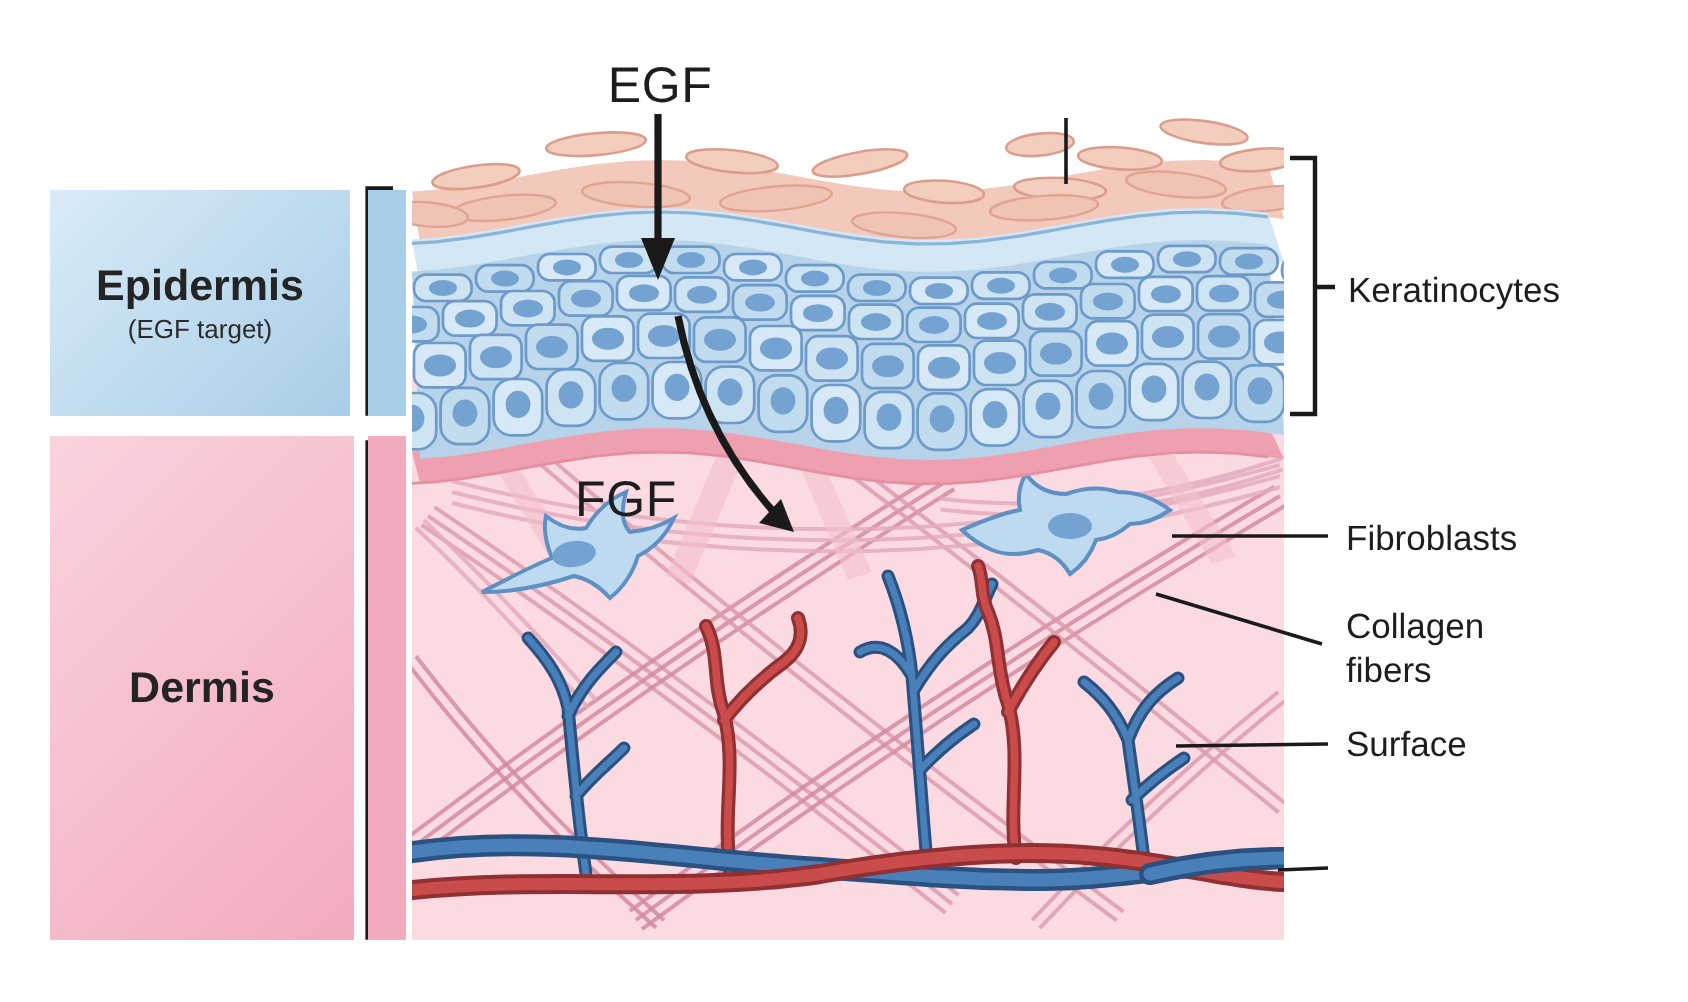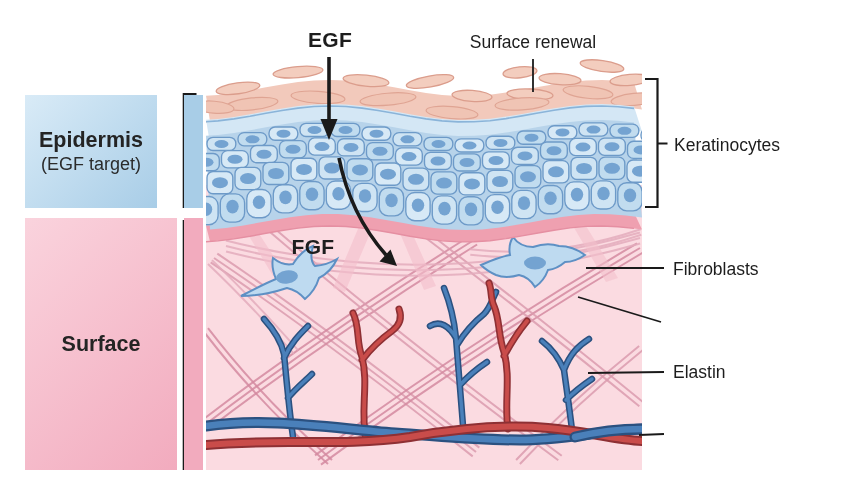--- a/index.html
+++ b/index.html
@@ -12,26 +12,26 @@
     --outline-red:#8e3034; --outline-blue:#2b5180;
     --fibroblast-fill:#bedaf0; --annotation:#1a1a1a;
   }
   html,body{margin:0;padding:0;}
   body{width:844px;height:501px;position:relative;background:#fff;
        font-family:"Liberation Sans",sans-serif;overflow:hidden;}
   .stage{position:absolute;inset:0;}
   svg#figure{position:absolute;left:0;top:0;}
   .lbl{position:absolute;color:#1d1d1d;font-size:17.5px;line-height:1.28;white-space:normal;}
   .lbl.center{text-align:center;}
-  .lbl.bold{font-weight:700;font-size:21px;letter-spacing:.3px;}
+  .lbl.bold{font-weight:400;font-size:25px;letter-spacing:.3px;}
   .box{position:absolute;display:flex;flex-direction:column;justify-content:center;
        align-items:center;text-align:center;}
   .box .t{font-weight:700;font-size:21.5px;color:#242424;line-height:1.15;}
-  .box .s{font-size:18px;color:#2b2b2b;margin-top:1px;}
-  #epi-box{left:25px;top:95px;width:132px;height:113px;
+  .box .s{font-size:13px;color:#2b2b2b;margin-top:1px;}
+  #epi-box{left:25px;top:95px;width:150px;height:113px;
     background:linear-gradient(135deg,var(--epidermis-box-start),var(--epidermis-box-end));justify-content:center;}
   #der-box{left:25px;top:218px;width:152px;height:252px;
     background:linear-gradient(135deg,var(--dermis-box-start),var(--dermis-box-end));}
   .strip{position:absolute;width:19px;}
   #epi-strip{left:184px;top:95px;height:113px;background:var(--epidermis-box-end);}
   #der-strip{left:184px;top:218px;height:252px;background:var(--dermis-box-end);}
   .vo-b{stroke:var(--outline-blue);fill:none;stroke-linecap:round;}
   .vi-b{stroke:var(--vessel-blue);fill:none;stroke-linecap:round;}
   .vo-r{stroke:var(--outline-red);fill:none;stroke-linecap:round;}
   .vi-r{stroke:var(--vessel-red);fill:none;stroke-linecap:round;}
@@ -305,23 +305,23 @@
     </g>
   </svg>
 
   <div class="box" id="epi-box">
     <div class="t">Epidermis</div>
     <div class="s">(EGF target)</div>
   </div>
   <div class="strip" id="epi-strip"></div>
 
   <div class="box" id="der-box">
-    <div class="t">Surface</div>
+    <div class="t">Dermis</div>
   </div>
   <div class="strip" id="der-strip"></div>
 
   <div class="lbl bold center" style="left:302px;top:27px;width:56px;">EGF</div>
-  <div class="lbl center" style="left:450px;top:31px;width:166px;">Surface renewal</div>
   <div class="lbl bold center" style="left:285px;top:234px;width:56px;">FGF</div>
   <div class="lbl" style="left:674px;top:134px;">Keratinocytes</div>
   <div class="lbl" style="left:673px;top:258px;">Fibroblasts</div>
-  <div class="lbl" style="left:673px;top:361px;">Elastin</div>
+  <div class="lbl" style="left:673px;top:302px;width:92px;">Collagen fibers</div>
+  <div class="lbl" style="left:673px;top:361px;">Surface</div>
 </div>
 
 </body></html>

